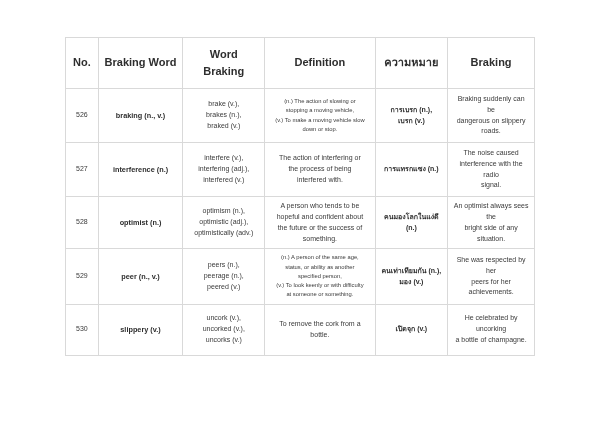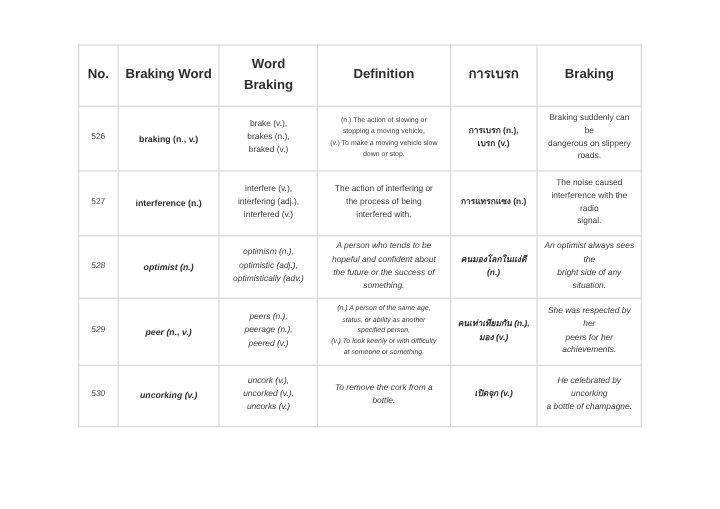--- a/index.html
+++ b/index.html
@@ -35,42 +35,42 @@
   .col-no       { width: 7%; }
   .col-word     { width: 18%; }
   .col-family   { width: 17.5%; }
   .col-def      { width: 23.5%; }
   .col-meaning  { width: 15.5%; }
   .col-example  { width: 18.5%; }
   td.cell-word    { font-weight: bold; font-size: 7.3px; color: #2e2e2e; text-align: center; }
   td.cell-meaning { font-weight: bold; color: #2e2e2e; }
   td.cell-def.small { font-size: 5.8px; line-height: 1.6; }
   tr.row-1, tr.row-2 { height: 54px; }
-  tr.row-3 { height: 49px; font-style: italic; }
-  tr.row-4, tr.row-5 { height: 51px; font-style: italic; }
+  tr.row-3 { height: 49px; }
+  tr.row-4, tr.row-5 { height: 51px; }
 </style>
 </head>
 <body>
 
 <table class="vocab-table">
   <colgroup>
     <col class="col-no">
       <col class="col-word">
       <col class="col-family">
     <col class="col-def">
       <col class="col-meaning">
       <col class="col-example">
   </colgroup>
   <thead>
     <tr>
       <th>No.</th>
       <th>Braking Word</th>
       <th>Word Braking</th>
       <th>Definition</th>
-      <th>การเบรก</th>
+      <th>ความหมาย</th>
       <th>Braking</th>
     </tr>
   </thead>
   <tbody>
     <tr class="row-1">
       <td class="cell-no">526</td>
       <td class="cell-word">braking (n., v.)</td>
       <td class="cell-family">brake (v.),
 brakes (n.),
 braked (v.)</td>
@@ -123,21 +123,21 @@
 specified person,
 (v.) To look keenly or with difficulty
 at someone or something.</td>
       <td class="cell-meaning">คนเท่าเทียมกัน (n.),
 มอง (v.)</td>
       <td class="cell-example">She was respected by her
 peers for her achievements.</td>
     </tr>
     <tr class="row-5">
       <td class="cell-no">530</td>
-      <td class="cell-word">uncorking (v.)</td>
+      <td class="cell-word">slippery (v.)</td>
       <td class="cell-family">uncork (v.),
 uncorked (v.),
 uncorks (v.)</td>
       <td class="cell-def">To remove the cork from a
 bottle.</td>
       <td class="cell-meaning">เปิดจุก (v.)</td>
       <td class="cell-example">He celebrated by uncorking
 a bottle of champagne.</td>
     </tr>
   </tbody>

